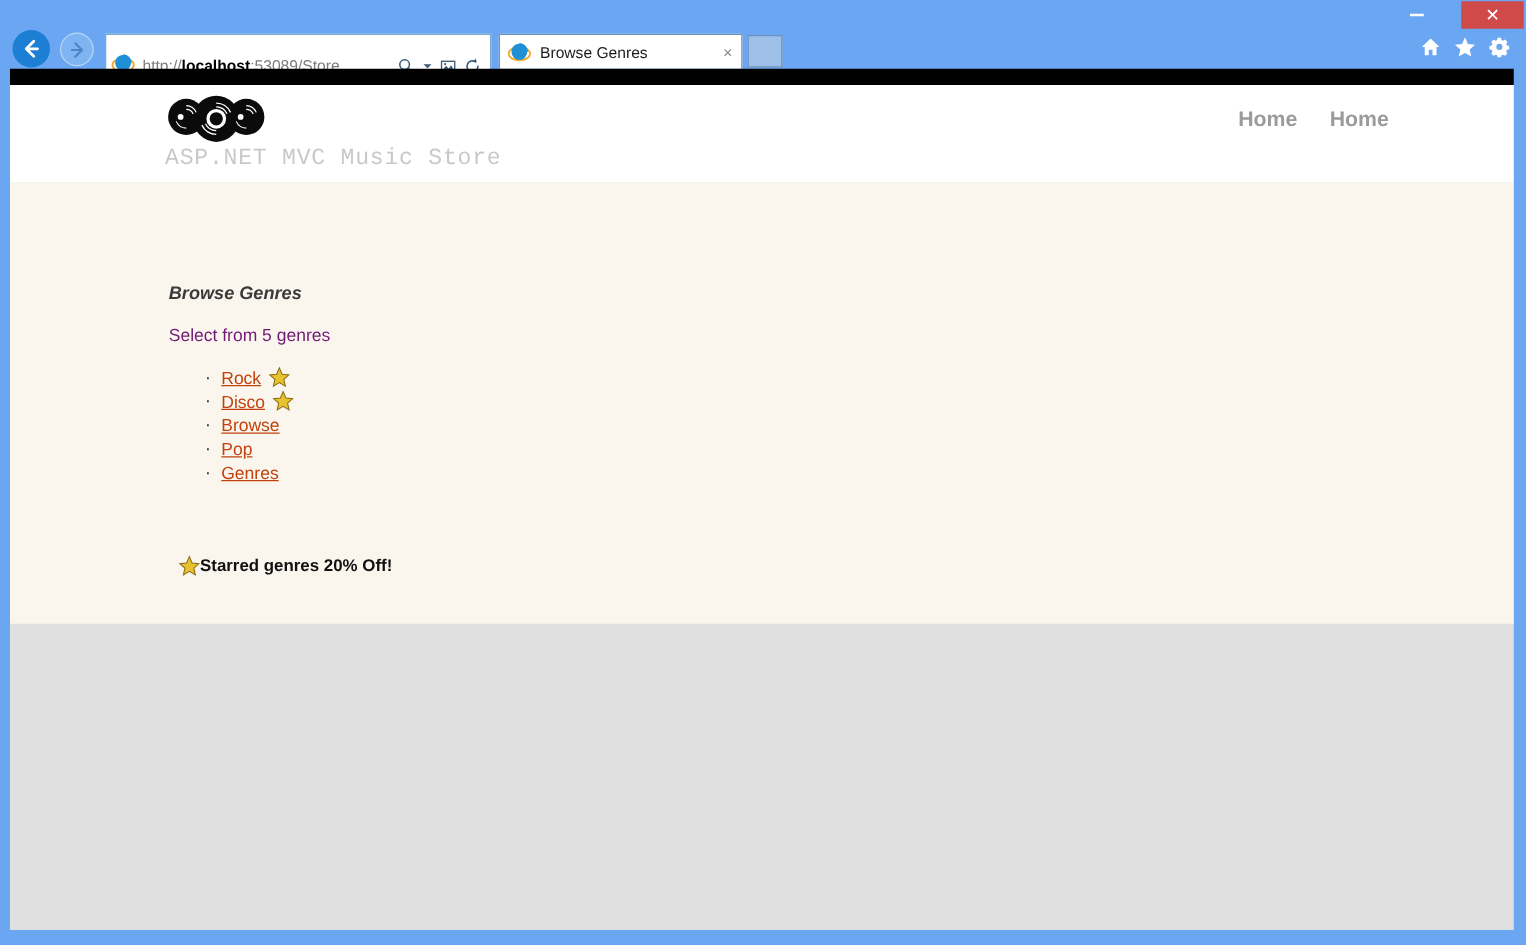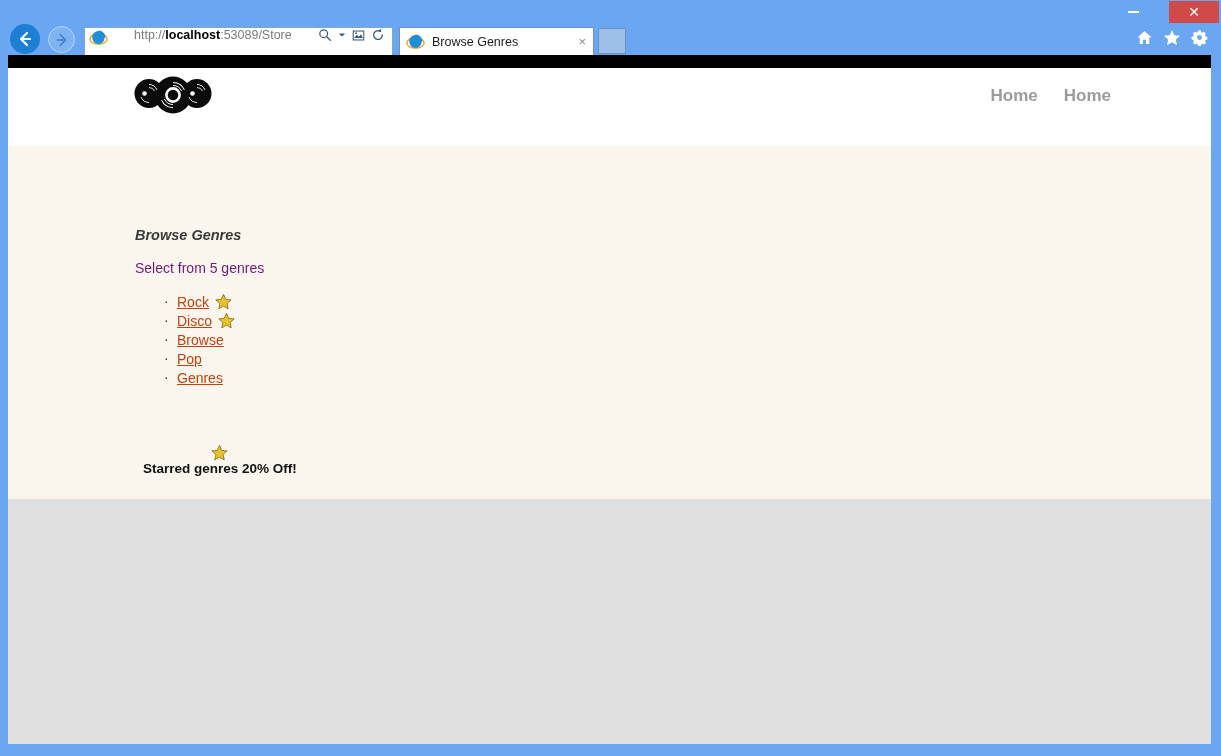--- a/index.html
+++ b/index.html
@@ -45,21 +45,21 @@
   }
   .nav-back svg, .nav-fwd svg { display: block; }
 
   
   .addressbar {
     position: absolute;
     left: 84px; top: 27px;
     width: 309px; height: 34px;
     background: #ffffff;
     border: 1px solid #7ea7cc;
-    display: flex; align-items: flex-start; gap: 20px;
+    display: flex; align-items: flex-end;
   }
   .ie-logo { width: 19px; height: 19px; margin-left: 4px; flex: 0 0 auto; }
   .url-text {
     margin-left: 6px;
     font-size: 12.5px;
     color: #7b7b7b;
     white-space: nowrap;
     overflow: hidden;
     flex: 1 1 auto;
   }
@@ -217,21 +217,21 @@
   }
   .genre-link {
     font-size: 14px;
     color: #c2410c;
     text-decoration: underline;
   }
   .star-sm { margin-left: 6px; display: block; }
   .promo {
     position: absolute;
     left: 135px; top: 298px;
-    display: flex; align-items: center; flex-direction: column;
+    display: flex; align-items: center;
   }
   .promo-text {
     font-size: 13.5px;
     font-weight: bold;
     color: #111111;
   }
   .promo svg { display: block; }
 </style>
 </head>
 <body>
@@ -337,20 +337,21 @@
             <circle cx="12.5" cy="17.5" r="2.3" fill="#ffffff"></circle>
             <path d="M17 8.5 a9 9 0 0 1 8 5.4" fill="none" stroke="#ffffff" stroke-width="0.9"></path>
             <path d="M17 11.5 a6.2 6.2 0 0 1 5.6 3.7" fill="none" stroke="#ffffff" stroke-width="0.85"></path>
             <path d="M17 26.5 a9 9 0 0 1 -8 -5.4" fill="none" stroke="#ffffff" stroke-width="0.9"></path>
             <circle cx="60.5" cy="17.5" r="2.3" fill="#ffffff"></circle>
             <path d="M65 8.5 a9 9 0 0 1 8 5.4" fill="none" stroke="#ffffff" stroke-width="0.9"></path>
             <path d="M65 11.5 a6.2 6.2 0 0 1 5.6 3.7" fill="none" stroke="#ffffff" stroke-width="0.85"></path>
             <path d="M65 26.5 a9 9 0 0 1 -8 -5.4" fill="none" stroke="#ffffff" stroke-width="0.9"></path>
           </svg>
         </div>
+        <div class="brand-text">ASP.NET MVC Music Store</div>
       </div>
 
       <div class="site-nav">
         <a href="#">Home</a>
         <a href="#">Home</a>
       </div>
     </div>
 
     <div class="main">
       <h2 class="page-title">Browse Genres</h2>

